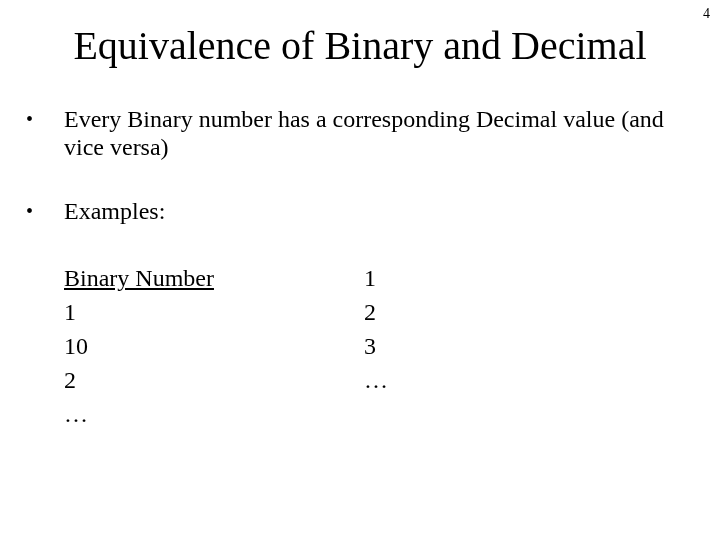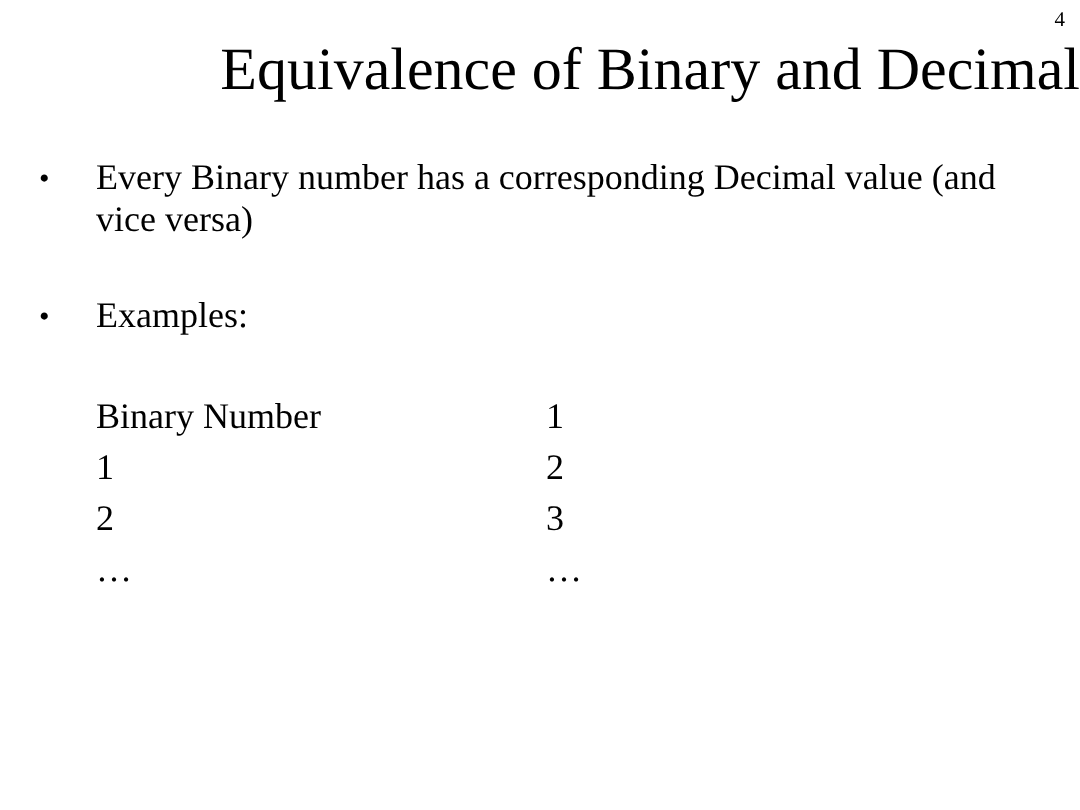--- a/index.html
+++ b/index.html
@@ -13,21 +13,21 @@
     position: relative;
   }
   .page-number {
     position: absolute;
     top: 6px;
     right: 10px;
     font-size: 14px;
   }
   .title {
     font-size: 40px;
-    text-align: right;
+    text-align: center;
     margin-top: 22px;
     margin-bottom: 36px;
     font-weight: normal;
   }
   .content {
     padding: 0 26px 0 26px;
     font-size: 24px;
   }
   .bullet-row {
     display: flex;
@@ -48,20 +48,21 @@
     margin-left: 38px;
     margin-top: 6px;
   }
   .columns {
     display: flex;
   }
   .col {
     width: 300px;
   }
   .col-header {
+    text-decoration: underline;
     line-height: 34px;
   }
   .col-item {
     line-height: 34px;
   }
 </style>
 </head>
 <body>
 
 <div class="page-number">4</div>
@@ -78,20 +79,21 @@
   <div class="bullet-row">
     <div class="bullet">•</div>
     <div class="bullet-text">Examples:</div>
   </div>
 
   <div class="examples-block">
     <div class="columns">
       <div class="col">
         <div class="col-header">Binary Number</div>
         <div class="col-item">1</div>
+        <div class="col-item">10</div>
         <div class="col-item">2</div>
         <div class="col-item">…</div>
       </div>
       <div class="col">
         <div class="col-item">1</div>
         <div class="col-item">2</div>
         <div class="col-item">3</div>
         <div class="col-item">…</div>
       </div>
     </div>

